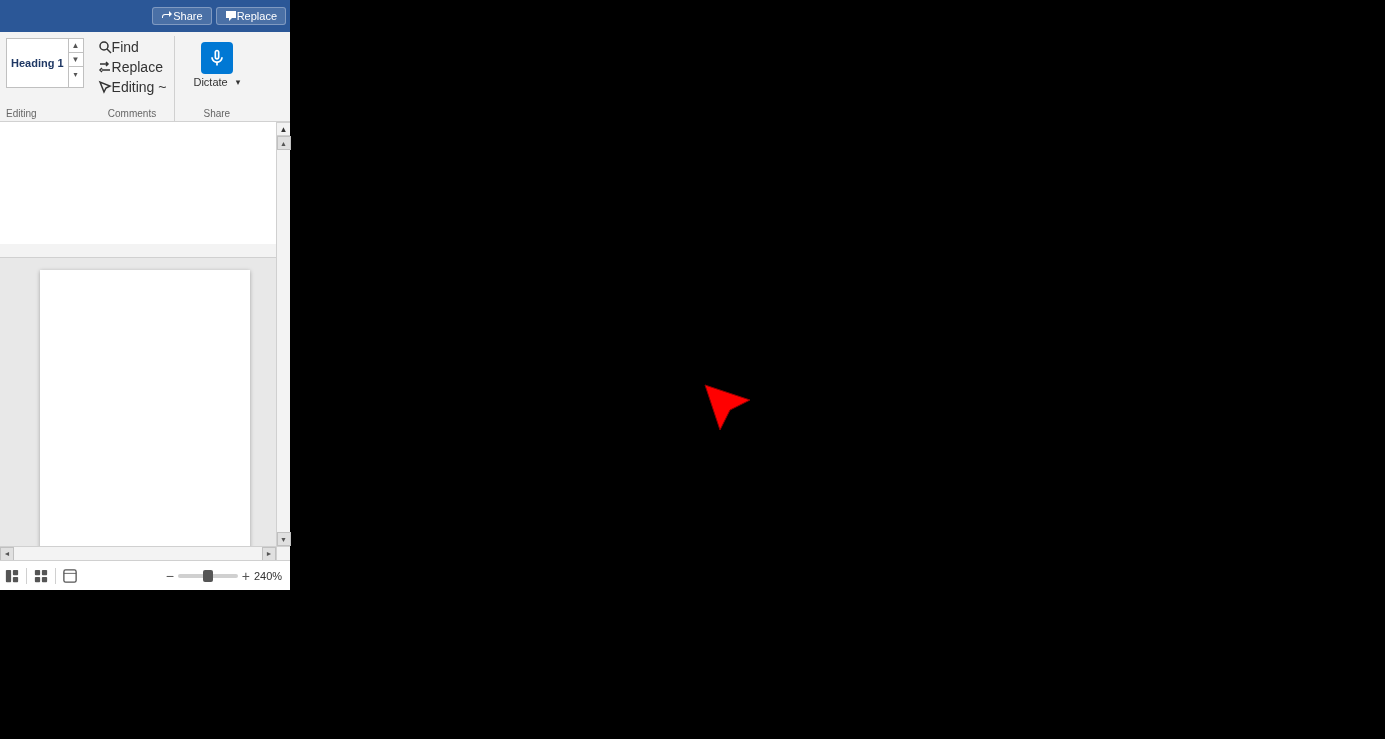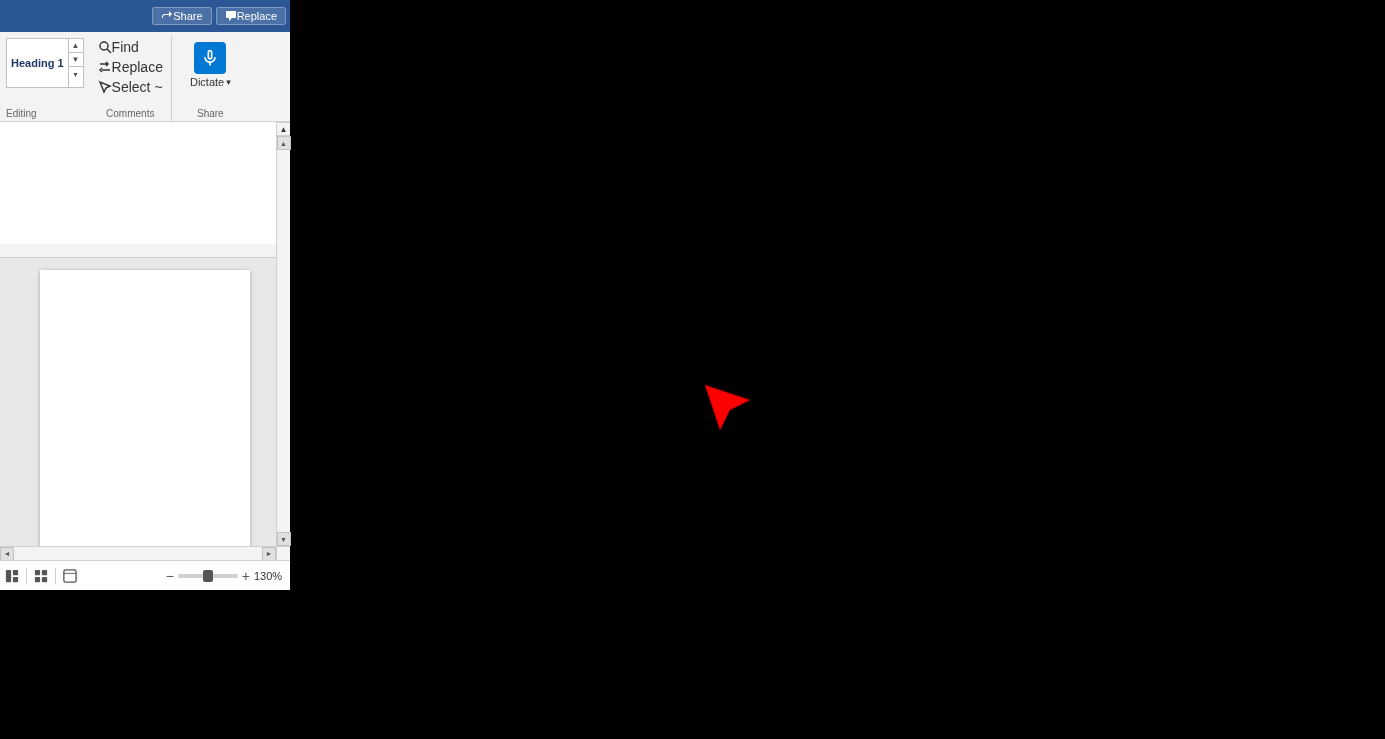--- a/index.html
+++ b/index.html
@@ -182,21 +182,21 @@
       display: flex;
       align-items: center;
       justify-content: center;
     }
 
     .dictate-label {
       font-size: 11px;
       color: #333;
       display: flex;
       align-items: center;
-      gap: 2px;
+      gap: 8px;
     }
 
     
     .collapse-btn {
       position: absolute;
       right: 0;
       top: 90px;
       width: 14px;
       height: 14px;
       background: #f3f3f3;
@@ -459,21 +459,21 @@
             </svg>
           </div>
           <span>Replace</span>
         </div>
         <div class="ribbon-item">
           <div class="ribbon-item-icon">
             <svg viewBox="0 0 14 14" width="14" height="14">
               <path d="M2 2l4 10 2-4 4-2z" fill="none" stroke="#333" stroke-width="1.5"></path>
             </svg>
           </div>
-          <span>Select ~</span>
+          <span>Editing ~</span>
         </div>
       </div>
       <div class="ribbon-group-label">Comments</div>
     </div>
 
     <div class="ribbon-group" style="border-right:none;">
       <div class="dictate-btn">
         <div class="dictate-icon">
           <svg viewBox="0 0 24 24" width="20" height="20" fill="white">
             <path d="M12 14c1.66 0 3-1.34 3-3V5c0-1.66-1.34-3-3-3S9 3.34 9 5v6c0 1.66 1.34 3 3 3zm-1-9c0-.55.45-1 1-1s1 .45 1 1v6c0 .55-.45 1-1 1s-1-.45-1-1V5z"></path>
@@ -536,21 +536,21 @@
         <line x1="1" y1="5" x2="15" y2="5" stroke="#555" stroke-width="1"></line>
       </svg>
     </div>
 
     <div class="status-zoom">
       <span class="zoom-minus">−</span>
       <div class="zoom-slider">
         <div class="zoom-thumb"></div>
       </div>
       <span class="zoom-minus">+</span>
-      <span class="zoom-pct">130%</span>
+      <span class="zoom-pct">240%</span>
     </div>
   </div>
 
 </div>
 
 <svg style="position:absolute;top:375px;left:695px;width:80px;height:80px;pointer-events:none;" viewBox="0 0 80 80">
   <polygon points="10,10 55,25 35,35 25,55" fill="red" stroke="darkred" stroke-width="1"></polygon>
 </svg>
 
 </body></html>

